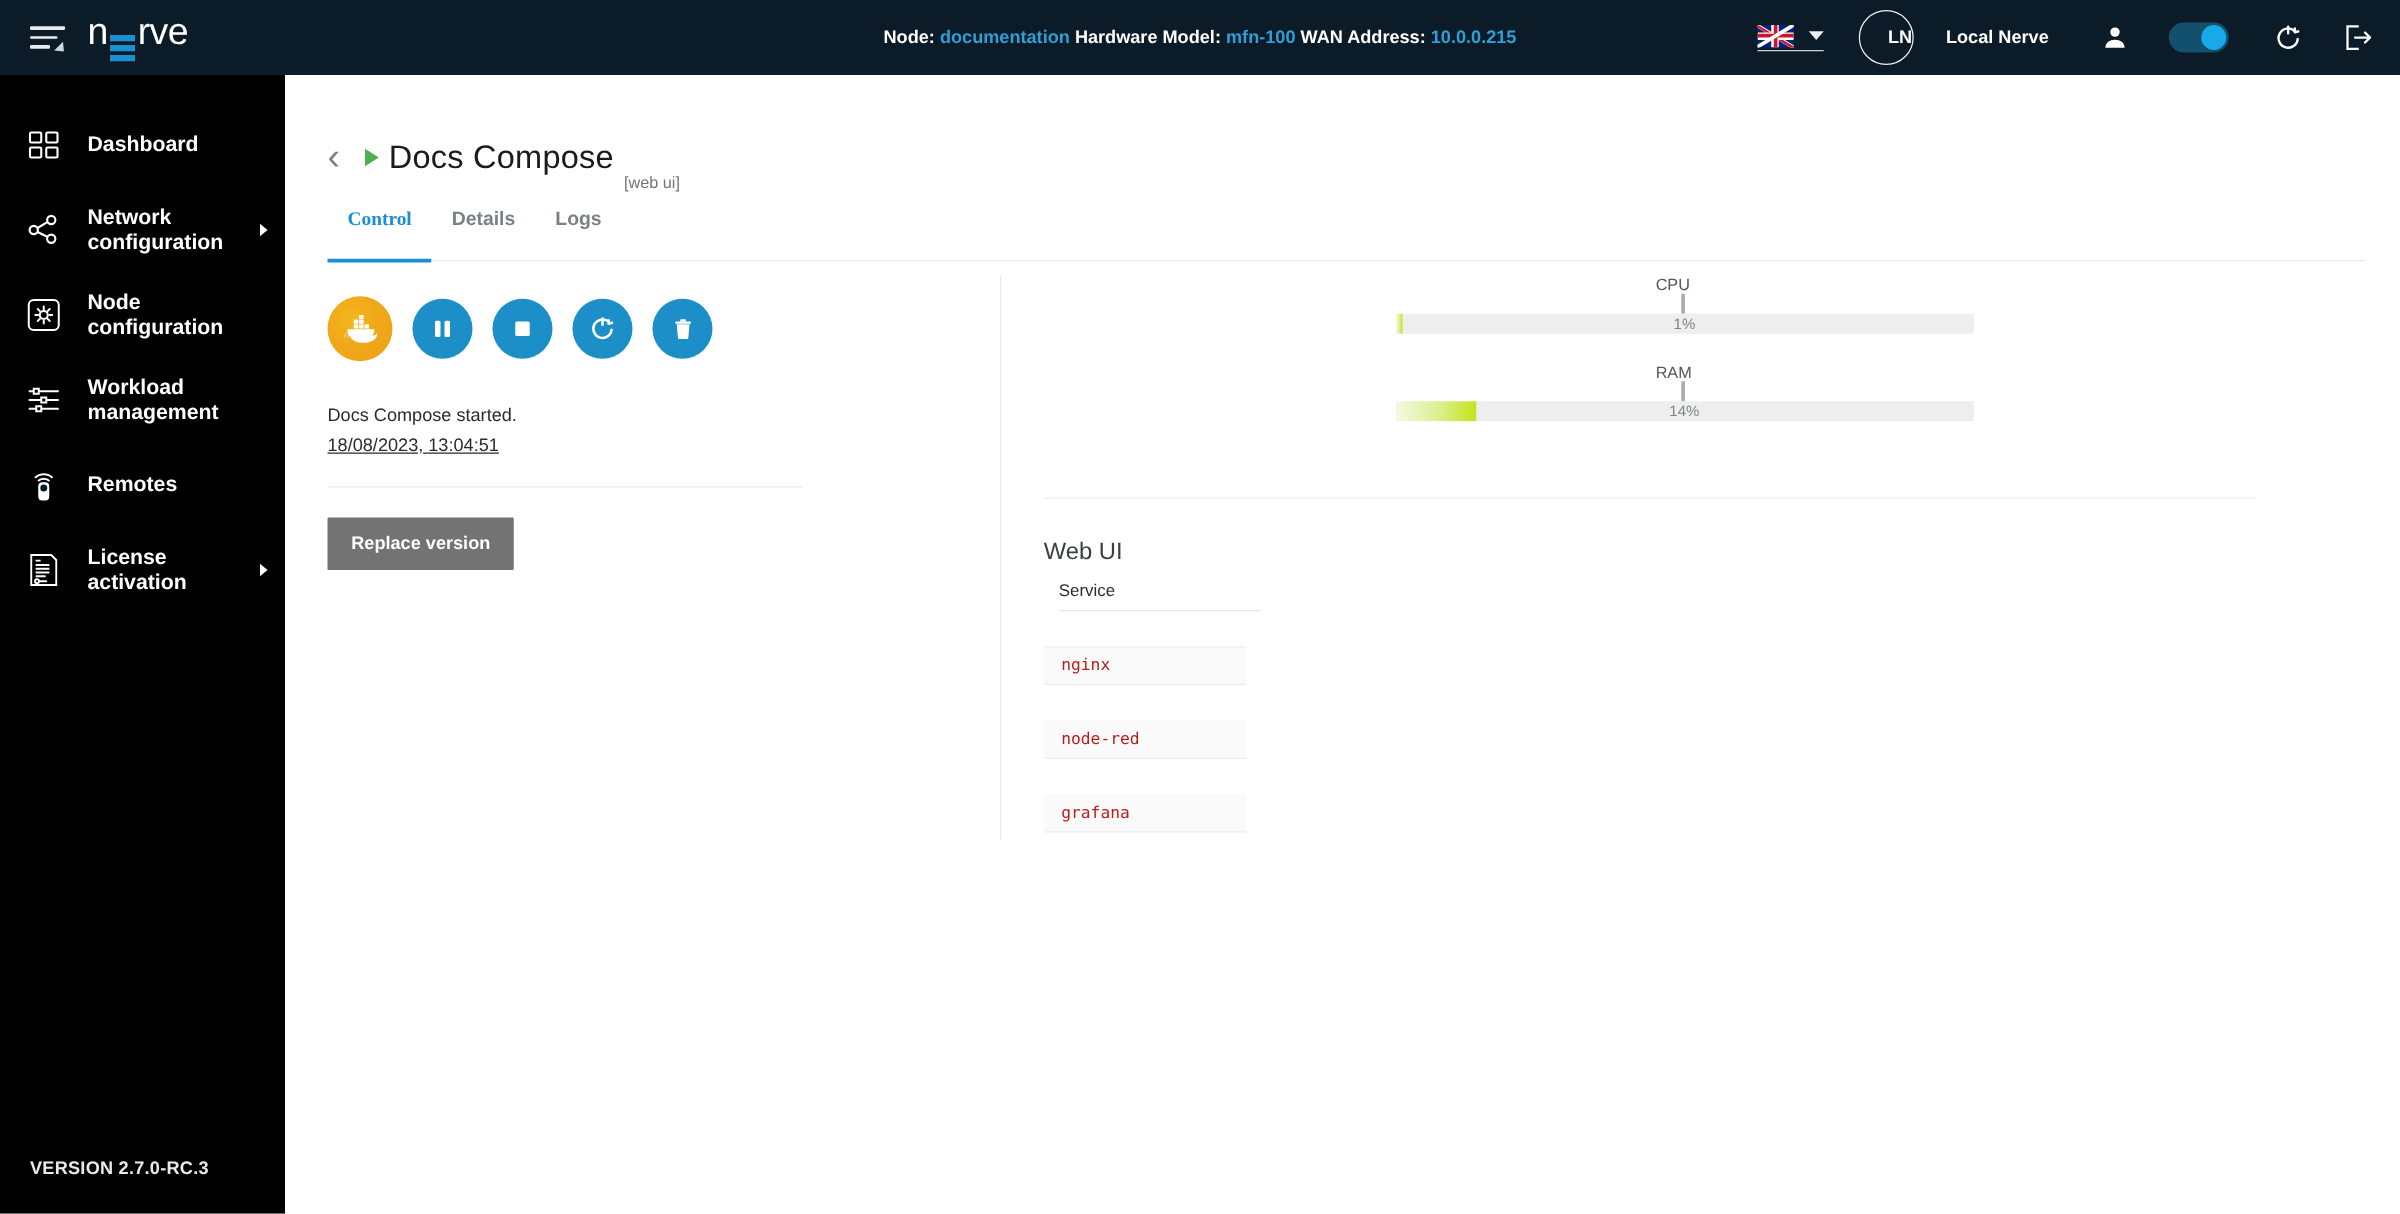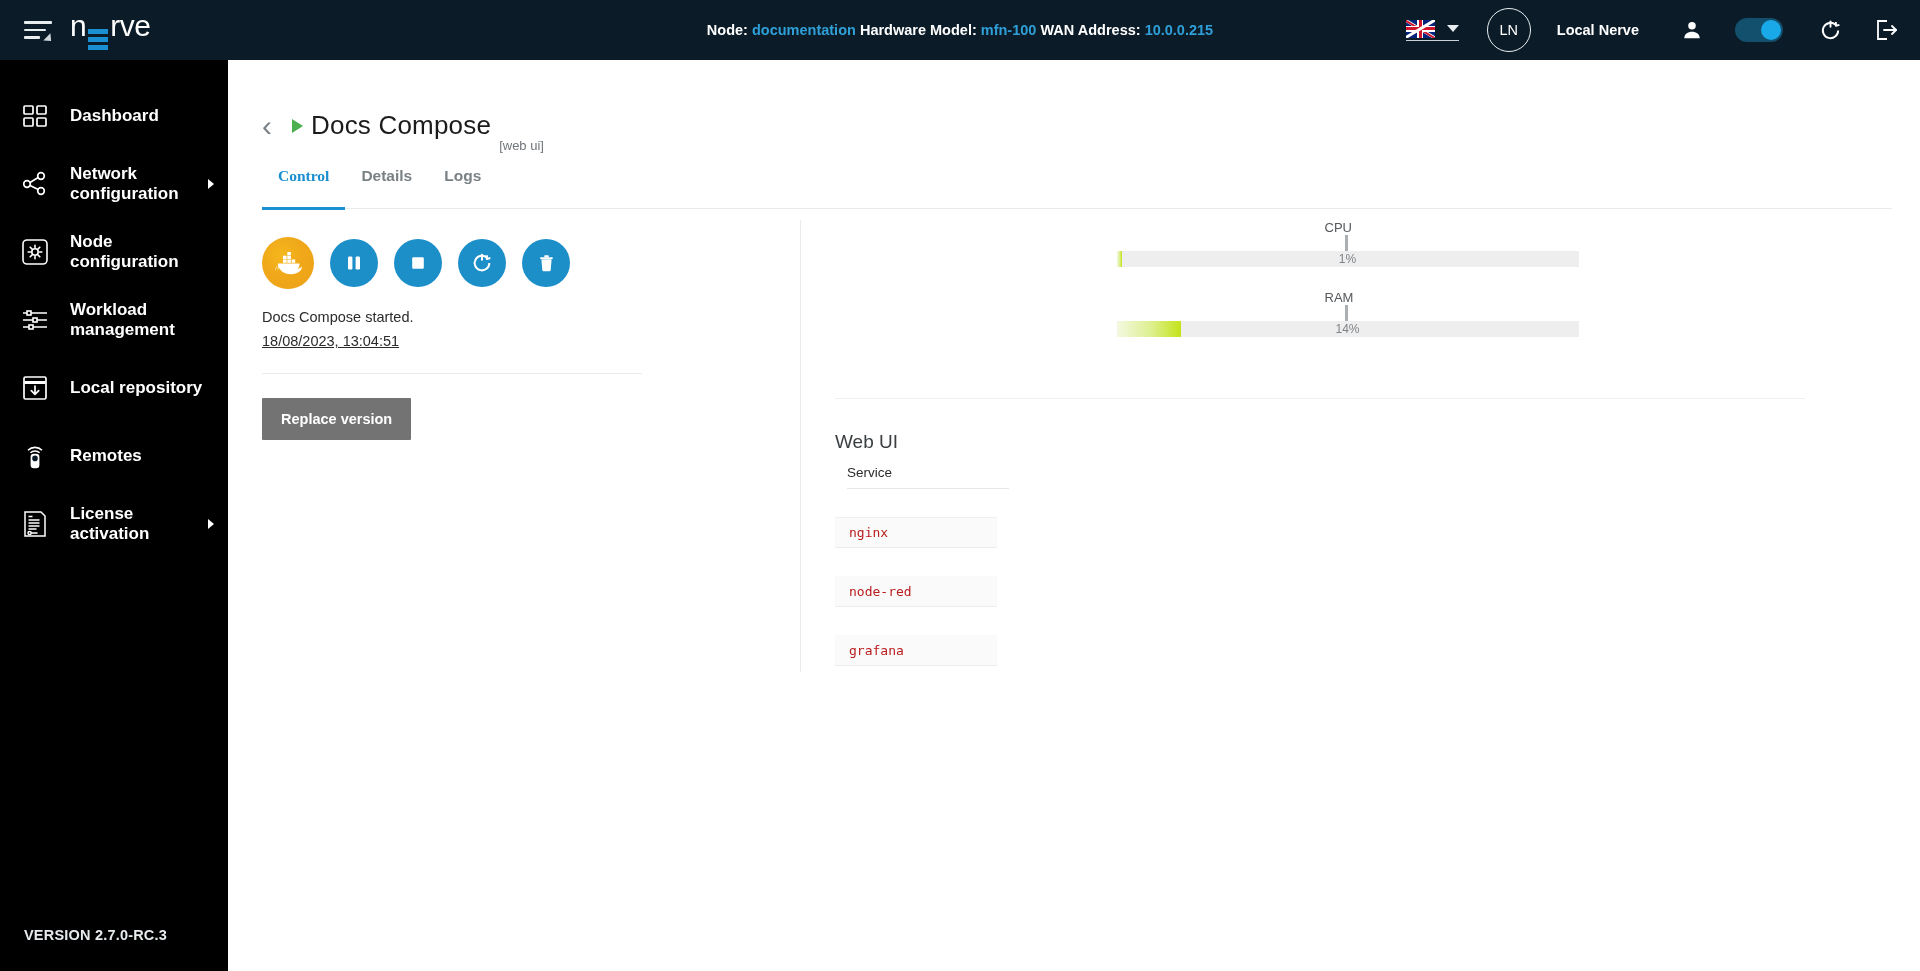--- a/index.html
+++ b/index.html
@@ -77,22 +77,22 @@
   .flag b.cv { position: absolute; left: 0; top: 50%; width: 100%; height: 3.4px;
     margin-top: -1.7px; background: #cf142b; }
   .flag b.ch { position: absolute; top: 0; left: 50%; height: 100%; width: 3.4px;
     margin-left: -1.7px; background: #cf142b; }
   .caret-down {
     width: 0; height: 0; border-left: 6px solid transparent;
     border-right: 6px solid transparent; border-top: 7px solid #e8eef1;
   }
   .avatar-circle {
     width: 44px; height: 44px; border-radius: 50%; border: 1.5px solid #e8eef1;
-    display: flex; align-items: center; justify-content: center;
-    color: #ffffff; font-size: 14.5px; font-weight: normal; margin-right: 26px;
+    display: flex; align-items: center; justify-content: flex-end;
+    color: #ffffff; font-size: 14.5px; font-weight: bold; margin-right: 26px;
     cursor: pointer;
   }
   .username { color: #ffffff; font-size: 14.5px; font-weight: bold; margin-right: 42px; }
   .icon-btn { display: flex; align-items: center; justify-content: center; cursor: pointer; }
   .person-icon { margin-right: 32px; }
   .toggle {
     width: 48px; height: 24px; border-radius: 12px; background: #13506e;
     position: relative; margin-right: 36px; cursor: pointer;
   }
   .toggle .knob {
@@ -156,21 +156,21 @@
   .ctrl-row { display: flex; align-items: center; gap: 16px; }
   .ctrl-btn {
     width: 48px; height: 48px; border-radius: 50%;
     display: flex; align-items: center; justify-content: center;
     background: #1c8fc9; cursor: pointer; border: none;
   }
   .ctrl-btn.docker {
     width: 52px; height: 52px;
     background: radial-gradient(circle at 38% 36%, #f5b71c 0%, #f0a81a 45%, #eda016 100%);
   }
-  .status-text { margin-top: 20px; font-size: 14.5px; color: #2b2b2b; }
+  .status-text { margin-top: 36px; font-size: 14.5px; color: #2b2b2b; }
   .status-time { margin-top: 8px; font-size: 14.5px; color: #2b2b2b; text-decoration: underline; }
   .left-divider { margin-top: 24px; width: 380px; height: 1px; background: #e9ecee; }
   .replace-btn {
     margin-top: 24px; background: #737373; color: #fff; border: none;
     font-size: 14.5px; font-weight: bold; padding: 13px 19px; cursor: pointer;
     border-radius: 1px; font-family: "Liberation Sans", sans-serif;
   }
 
   
   .right-col {
@@ -331,30 +331,20 @@
             <rect x="7" y="6" width="4" height="4"></rect>
           <path d="M3 15 h10 M17 15 h10"></path>
             <rect x="13" y="13" width="4" height="4"></rect>
           <path d="M3 22 h6 M13 22 h14"></path>
             <rect x="9" y="20" width="4" height="4"></rect>
         </svg>
       </span>
       <span class="nav-label">Workload management</span>
     </div>
 
-    <div class="nav-item">
-      <span class="nav-icon">
-        <svg width="30" height="30" viewBox="0 0 30 30" fill="none" stroke="#fff" stroke-width="1.7">
-          <rect x="4" y="4" width="22" height="22" rx="1.5"></rect>
-          <path d="M4.5 9.5 h21" stroke-width="3"></path>
-          <path d="M15 13 v8 M11.3 17.6 L15 21.4 L18.7 17.6" stroke-linecap="round" stroke-linejoin="round"></path>
-        </svg>
-      </span>
-      <span class="nav-label">Local repository</span>
-    </div>
 
     <div class="nav-item">
       <span class="nav-icon">
         <svg width="30" height="30" viewBox="0 0 30 30" fill="none" stroke="#fff" stroke-width="1.6">
           <path d="M8 9.2 a10 10 0 0 1 14 0 M10.4 11.8 a6.6 6.6 0 0 1 9.2 0"></path>
           <rect x="11.4" y="13.5" width="7.2" height="13" rx="2.4" fill="#fff"></rect>
           <circle cx="15" cy="17.4" r="2" fill="#0b1c28" stroke="#0b1c28"></circle>
         </svg>
       </span>
       <span class="nav-label">Remotes</span>

